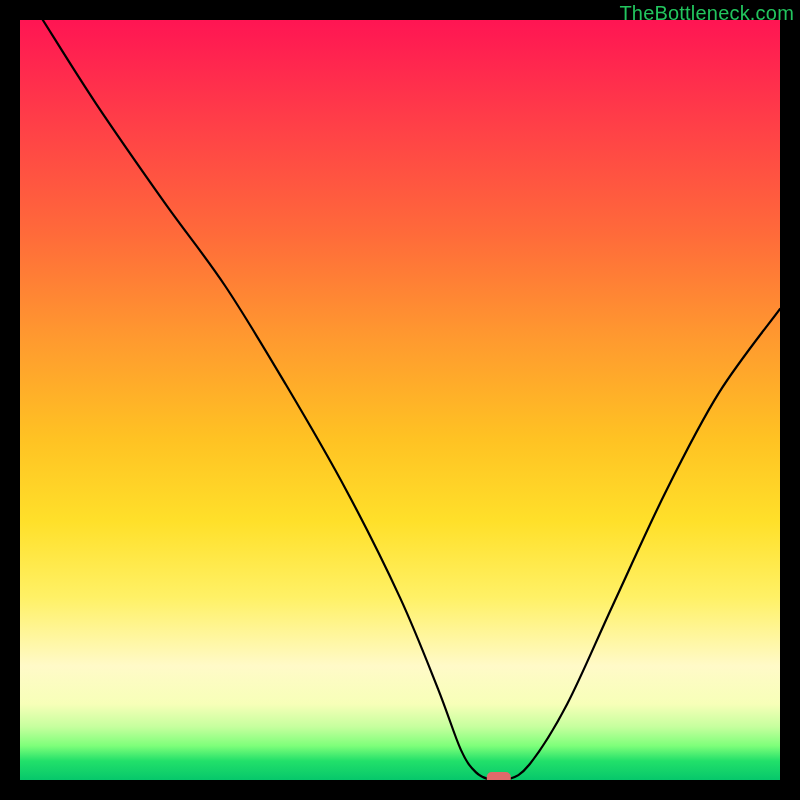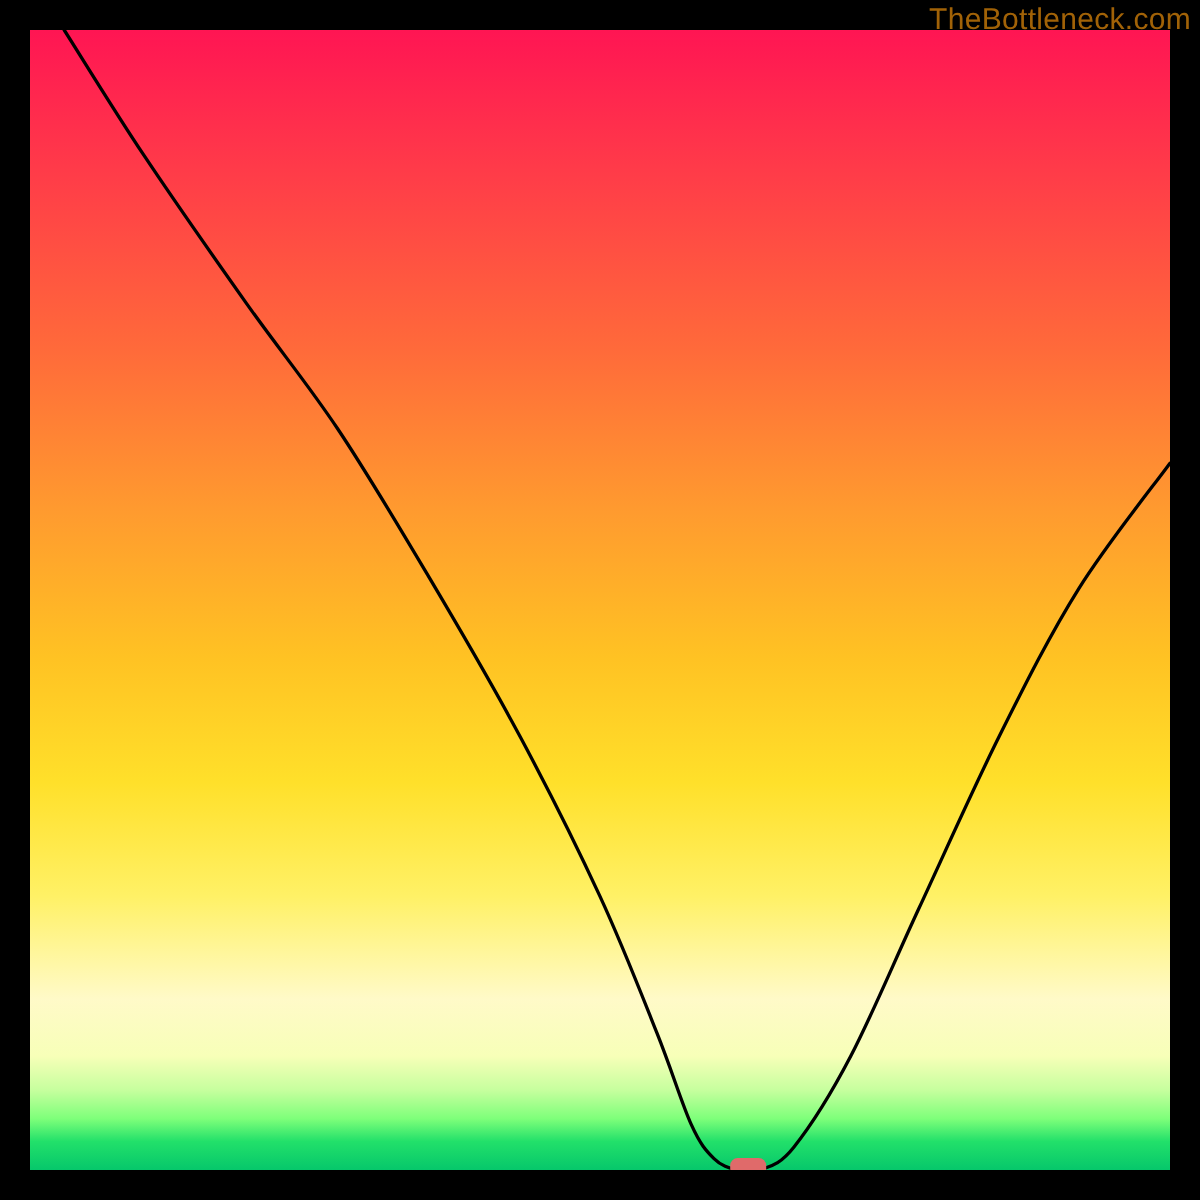--- a/index.html
+++ b/index.html
@@ -60,21 +60,21 @@
     stroke-linejoin: round;
   }
   .marker {
     fill: #e06a6a;
     stroke: none;
   }
   .watermark {
     position: absolute;
     top: 2px;
     right: 6px;
-    color: #a16207;
+    color: #22c55e;
     font-size: 20px;
     font-weight: 500;
     letter-spacing: 0.2px;
     user-select: none;
   }
 </style>
 </head>
 <body>
 
 <div class="frame">

